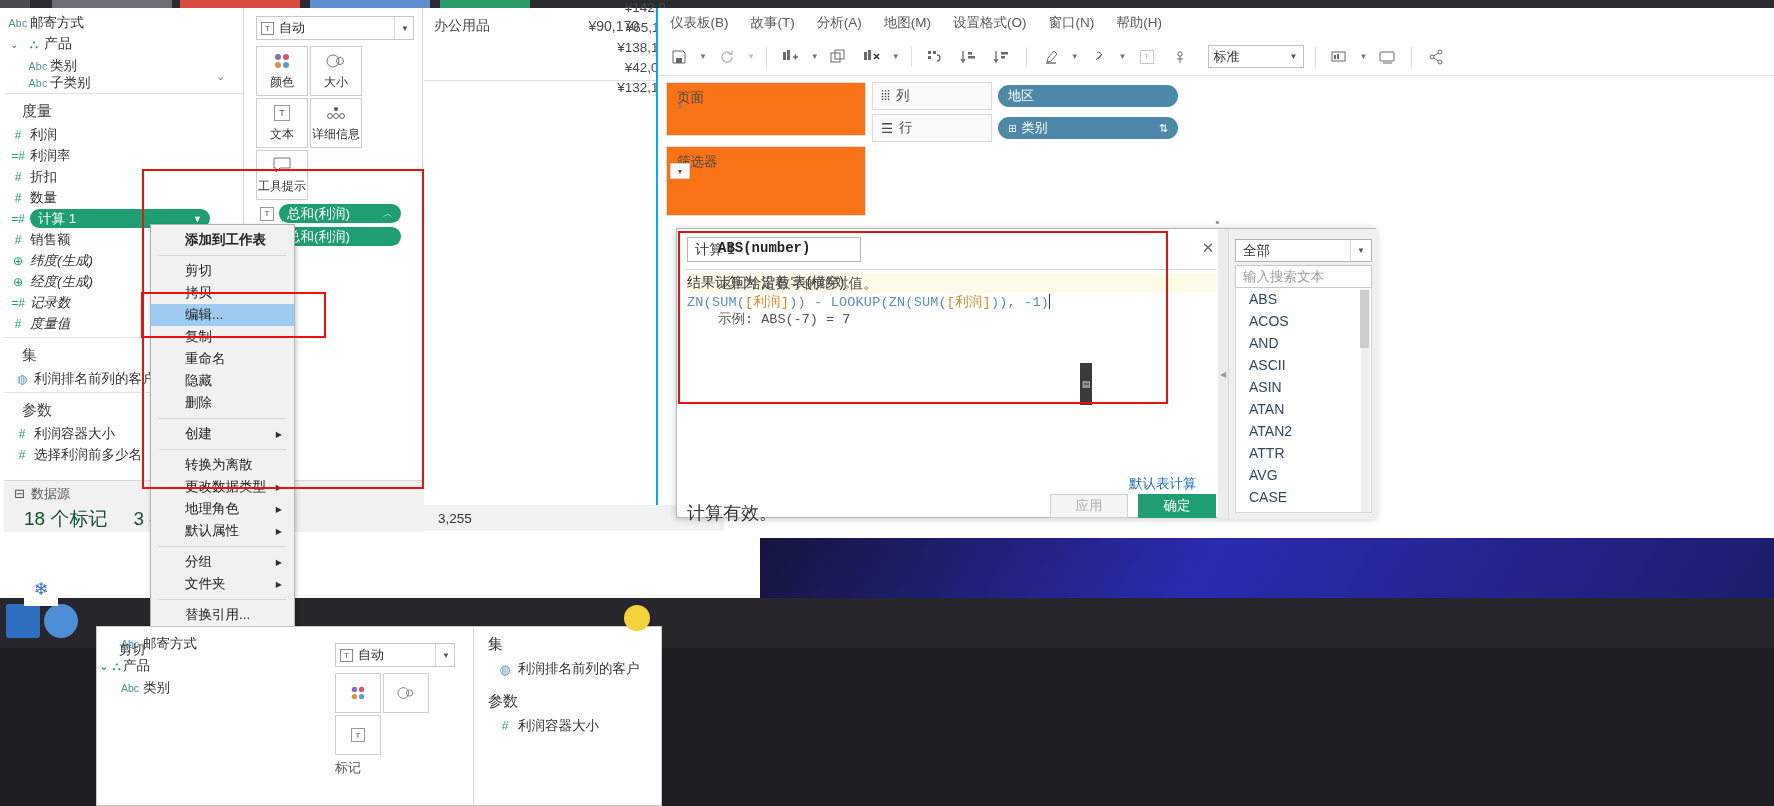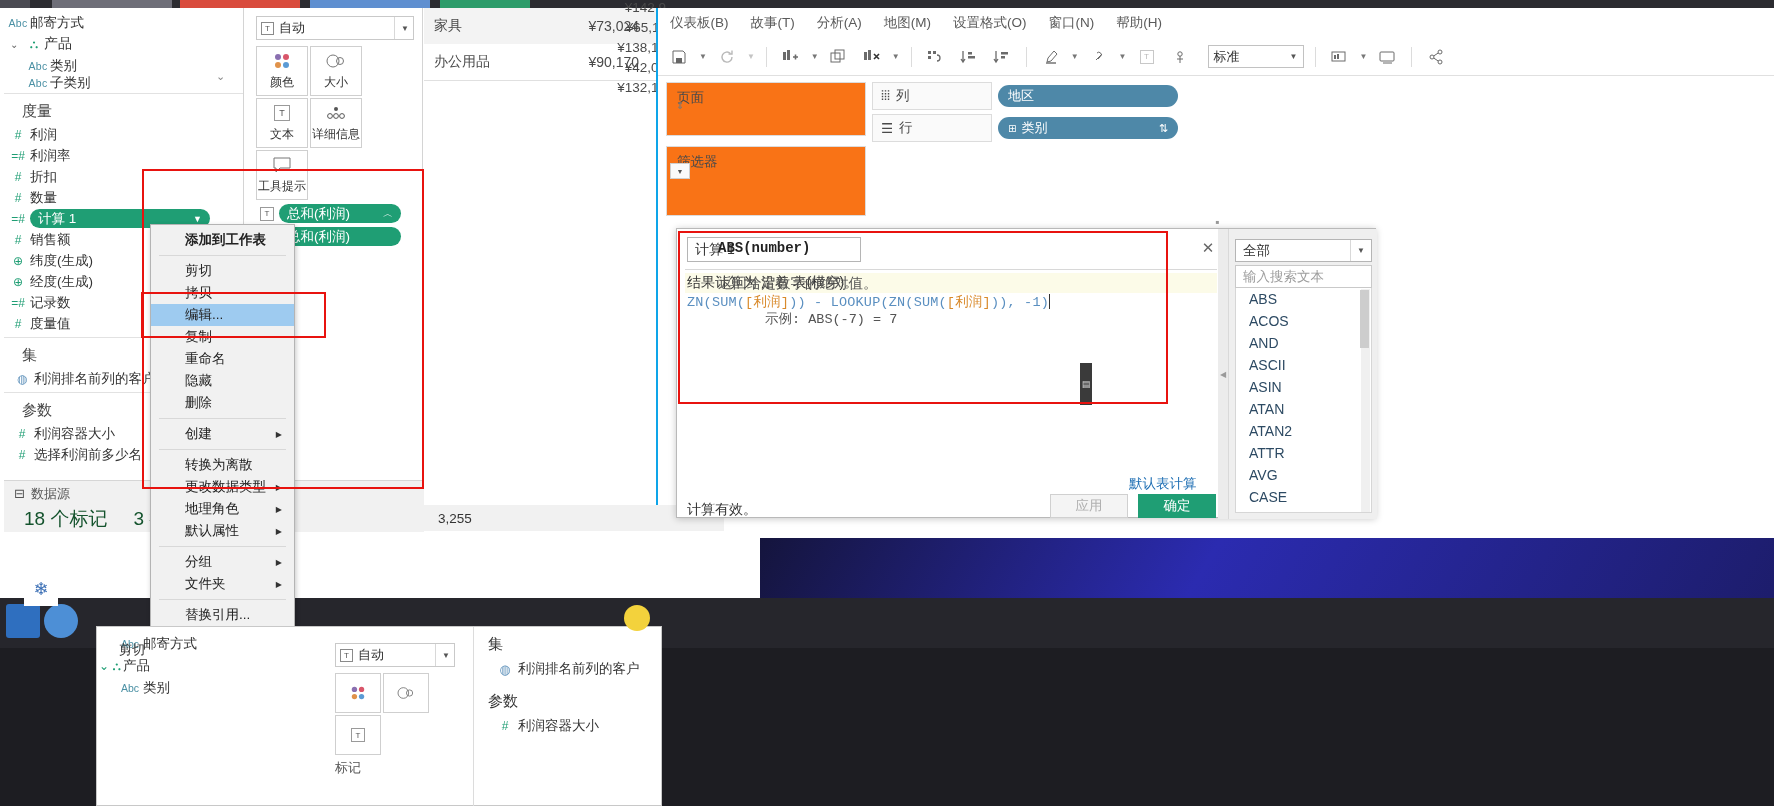--- a/index.html
+++ b/index.html
@@ -27,21 +27,21 @@
   
   #app-window { left:0; top:8px; width:1774px; height:530px; background:#ffffff; }
 
   
   #data-pane { left:4px; top:8px; width:240px; height:522px;
     background:#ffffff; border-right:1px solid #d4d4d4; }
   .field-row { display:flex; align-items:center; height:21px; padding-left:26px; font-size:13.5px; color:#333; }
   .field-row .ic { width:24px; margin-left:-24px; color:#1f9e74; font-size:12px; text-align:center; flex:0 0 24px; }
   .field-row .ic.abcic { color:#4a90a4; font-size:10.5px; letter-spacing:.3px; }
   .field-row .nm { white-space:nowrap; overflow:hidden; }
-  .field-row.gen .nm { }
+  .field-row.gen .nm { font-style:italic; }
   .pane-head { font-size:15px; color:#444; padding:5px 0 3px 18px; font-weight:400; }
   .grp-row { display:flex; align-items:center; height:22px; font-size:14px; padding-left:6px; }
   .grp-row .caret { width:14px; color:#666; font-size:10px; }
   .grp-row .gic { width:20px; color:#1f9e74; text-align:center; font-size:12px; }
   .pill-green { background:#1f9e74; color:#fff; border-radius:10px; padding:1px 8px;
     display:inline-flex; align-items:center; height:19px; font-size:13.5px; }
   .sep-line { border-top:1px solid #e2e2e2; margin:3px 0; }
 
   
   #mid-pane { left:248px; top:8px; width:175px; height:470px; background:#fff;
@@ -105,21 +105,21 @@
     display:flex; align-items:center; justify-content:center; color:#666; font-size:15px; }
   #calc-hr { position:absolute; left:8px; top:40px; width:532px; height:1px; background:#d8d8d8; }
   #calc-note { position:absolute; left:8px; top:44px; width:532px; height:20px;
     background:#fcfbe8; font-size:14px; color:#333; display:flex; align-items:center; padding-left:2px;}
   #calc-formula { position:absolute; left:8px; top:64px; width:532px; height:140px;
     font-family:"Liberation Mono","DejaVu Sans Mono",monospace; font-size:13.5px;
     color:#5a8fc0; padding-left:2px; letter-spacing:.2px; white-space:nowrap; }
   .tok-field { color:#d98a2b; }
   .caret-bar { display:inline-block; width:1px; height:15px; background:#333;
     vertical-align:-3px; }
-  #calc-valid { position:absolute; left:10px; top:272px; font-size:14px; color:#333; }
+  #calc-valid { position:absolute; left:10px; top:272px; font-size:18px; color:#333; }
   #calc-deflink { position:absolute; left:452px; top:246px; font-size:13.5px; color:#1f6fb4; }
   #btn-apply { position:absolute; left:373px; top:265px; width:78px; height:24px;
     border:1px solid #d0d0d0; background:#f4f4f4; color:#b0b0b0; font-size:13.5px;
     display:flex; align-items:center; justify-content:center; }
   #btn-ok { position:absolute; left:461px; top:265px; width:78px; height:24px;
     background:#1f9e74; color:#fff; font-size:13.5px;
     display:flex; align-items:center; justify-content:center; }
   #calc-splitter { position:absolute; left:541px; top:0; width:10px; height:290px;
     background:#ececec; display:flex; align-items:center; justify-content:center;
     color:#9a9a9a; font-size:8px; }
@@ -137,21 +137,21 @@
     background:#fff; border:1px solid #d6d6d6; border-top:none; overflow:hidden; }
   .fn-item { height:22px; font-size:14px; color:#2d4a63; padding-left:13px;
     display:flex; align-items:center; }
   #fn-scroll { position:absolute; right:1px; top:1px; width:9px; height:223px; background:#f0f0f0; }
   #fn-thumb { position:absolute; right:1px; top:1px; width:9px; height:58px; background:#cdcdcd; }
   #help-pane { position:absolute; left:700px; top:228px; width:400px; height:290px; }
   #help-sig { position:absolute; left:18px; top:12px; font-size:14px; color:#222;
     font-family:"Liberation Mono","DejaVu Sans Mono",monospace; font-weight:bold; }
   #help-desc { position:absolute; left:18px; top:46px; font-size:14.5px; color:#555; }
   #help-ex { position:absolute; left:18px; top:82px; font-size:13.5px; color:#555;
-    font-family:"Liberation Mono","DejaVu Sans Mono",monospace;margin-left:47px; }
+    font-family:"Liberation Mono","DejaVu Sans Mono",monospace; }
   #help-scroll { position:absolute; left:380px; top:135px; width:12px; height:42px;
     background:#3a3a3a; display:flex; align-items:center; justify-content:center; color:#ddd; font-size:9px;}
 
   
   #ctxmenu { left:150px; top:224px; width:145px; height:420px;
     background:#f1f1f1; border:1px solid #b4b4b4; box-shadow:1px 2px 5px rgba(0,0,0,.22);
     padding:4px 0; }
   .ctx-item { height:22px; display:flex; align-items:center; padding-left:34px;
     font-size:13.5px; color:#222; position:relative; }
   .ctx-item.bold { font-weight:bold; }
@@ -358,24 +358,20 @@
   </div>
   <div class="mk-pill-row">
     <span class="tbox">T</span>
     <span class="pill-green" style="width:122px;">
       <span>总和(利润)</span>
     </span>
   </div>
 </div>
 
 <div class="abs" id="tbl-pane">
-  <div class="tr alt">
-    <span class="c1">家具</span>
-    <span class="c2">¥73,024</span>
-  </div>
   <div class="tr">
     <span class="c1">办公用品</span>
     <span class="c2">¥90,170</span>
   </div>
   <div class="abs" style="left:0;top:72px;width:240px;height:1px;background:#e0e0e0;"></div>
 </div>
 
 <div class="abs stackcol" style="left:606px;top:-2px;width:60px;">¥142,9</div>
 <div class="abs stackcol" style="left:606px;top:18px;width:60px;">¥65,11</div>
 <div class="abs stackcol" style="left:600px;top:38px;width:66px;">¥138,14</div>

